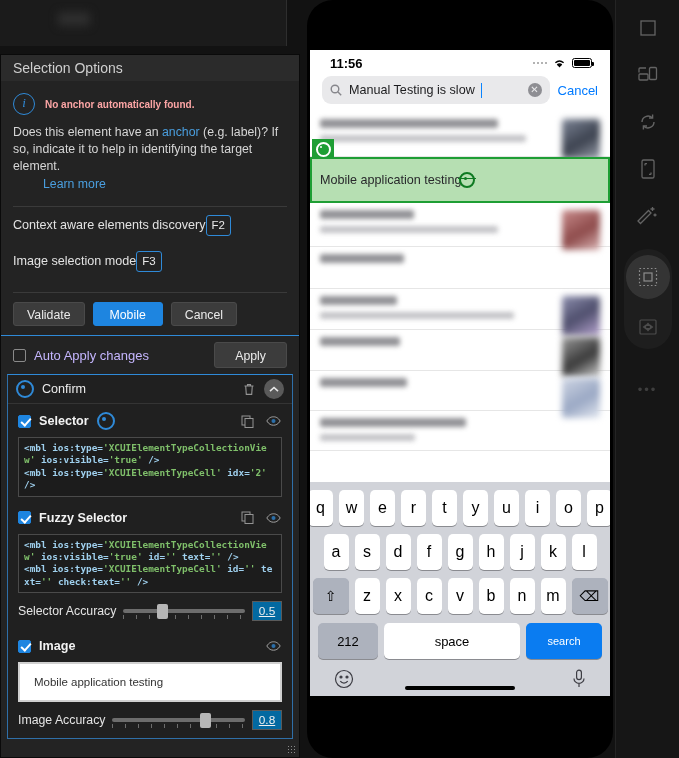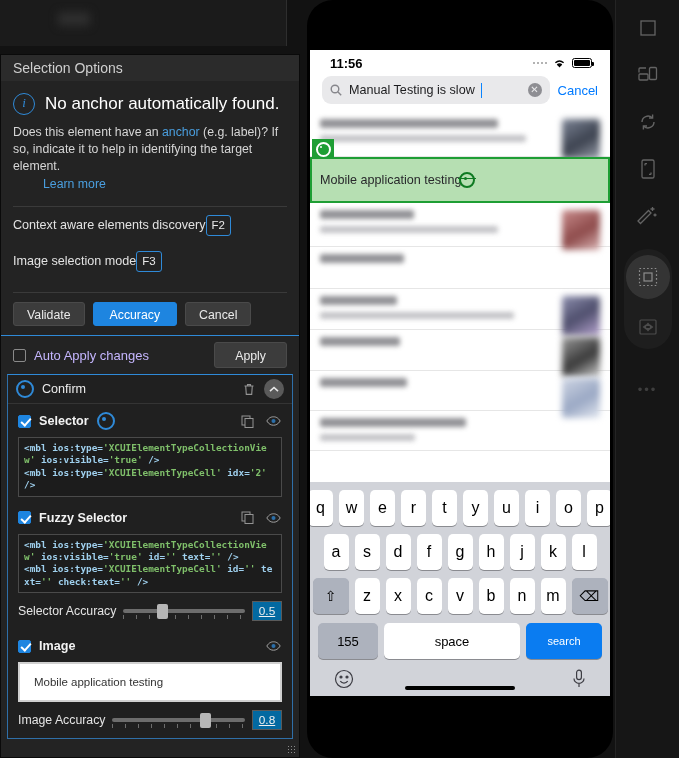--- a/index.html
+++ b/index.html
@@ -19,21 +19,21 @@
   #panel-title{height:26px;line-height:26px;padding-left:12px;background:#2b2b2b;
                color:#cfcfcf;font-size:14px;}
 
   #panel-body{padding:0;}
 
   .info-block{padding:12px 12px 0 12px;}
   .info-head{display:flex;align-items:center;gap:10px;}
   .info-icon{width:20px;height:20px;border:1.6px solid #2f8ad8;border-radius:50%;
              color:#2f8ad8;font-size:13px;line-height:18px;text-align:center;
              font-family:"Liberation Serif",serif;font-style:italic;flex:none;}
-  .info-title{font-size:17px;color:#ffffff;font-weight:normal;}
+  .info-title{font-size:10px;color:#fca5a5;font-weight:bold;}
   .info-text{margin-top:9px;font-size:12.3px;line-height:17px;color:#d6d6d6;}
   .link{color:#4a9fe0;text-decoration:none;cursor:pointer;}
   .learn{display:block;margin-top:1px;margin-left:30px;}
 
   .hr{height:1px;background:#3a3a3a;margin:13px 12px 0 12px;}
 
   .kv-row{display:flex;align-items:center;justify-content:flex-start;
           padding:0 12px;height:36px;}
   .kv-label{font-size:12.6px;color:#e2e2e2;}
   .fkey{min-width:22px;height:21px;line-height:19px;padding:0 5px;text-align:center;
@@ -221,21 +221,21 @@
     </div>
     <div class="kv-row">
       <div class="kv-label">Image selection mode</div>
       <div class="fkey">F3</div>
     </div>
 
     <div class="hr"></div>
 
     <div class="btn-row">
       <div class="btn">Validate</div>
-      <div class="btn primary spacer">Accuracy</div>
+      <div class="btn primary spacer">Mobile</div>
       <div class="btn">Cancel</div>
     </div>
 
     <div id="auto-apply-sec">
       <div id="apply-row">
         <div class="chk-wrap">
           <div class="chk"></div>
           <div class="chk-label">Auto Apply changes</div>
         </div>
         <div class="btn" id="apply-btn">Apply</div>
@@ -472,21 +472,21 @@
         <div class="key">z</div>
         <div class="key">x</div>
         <div class="key">c</div>
         <div class="key">v</div>
         <div class="key">b</div>
         <div class="key">n</div>
         <div class="key">m</div>
         <div class="key wide">⌫</div>
       </div>
       <div id="row4">
-        <div id="key-123">155</div>
+        <div id="key-123">212</div>
         <div id="key-space">space</div>
         <div id="key-search">search</div>
       </div>
       <div id="kb-bottom">
         <svg width="20" height="20" viewBox="0 0 20 20" fill="none" stroke="#3c3c43" stroke-width="1.2">
           <circle cx="10" cy="10" r="8.5"></circle>
             <circle cx="7" cy="8" r="1" fill="#3c3c43"></circle>
           <circle cx="13" cy="8" r="1" fill="#3c3c43"></circle>
             <path d="M6.3 12.2a4.6 4.6 0 0 0 7.4 0"></path>
         </svg>

